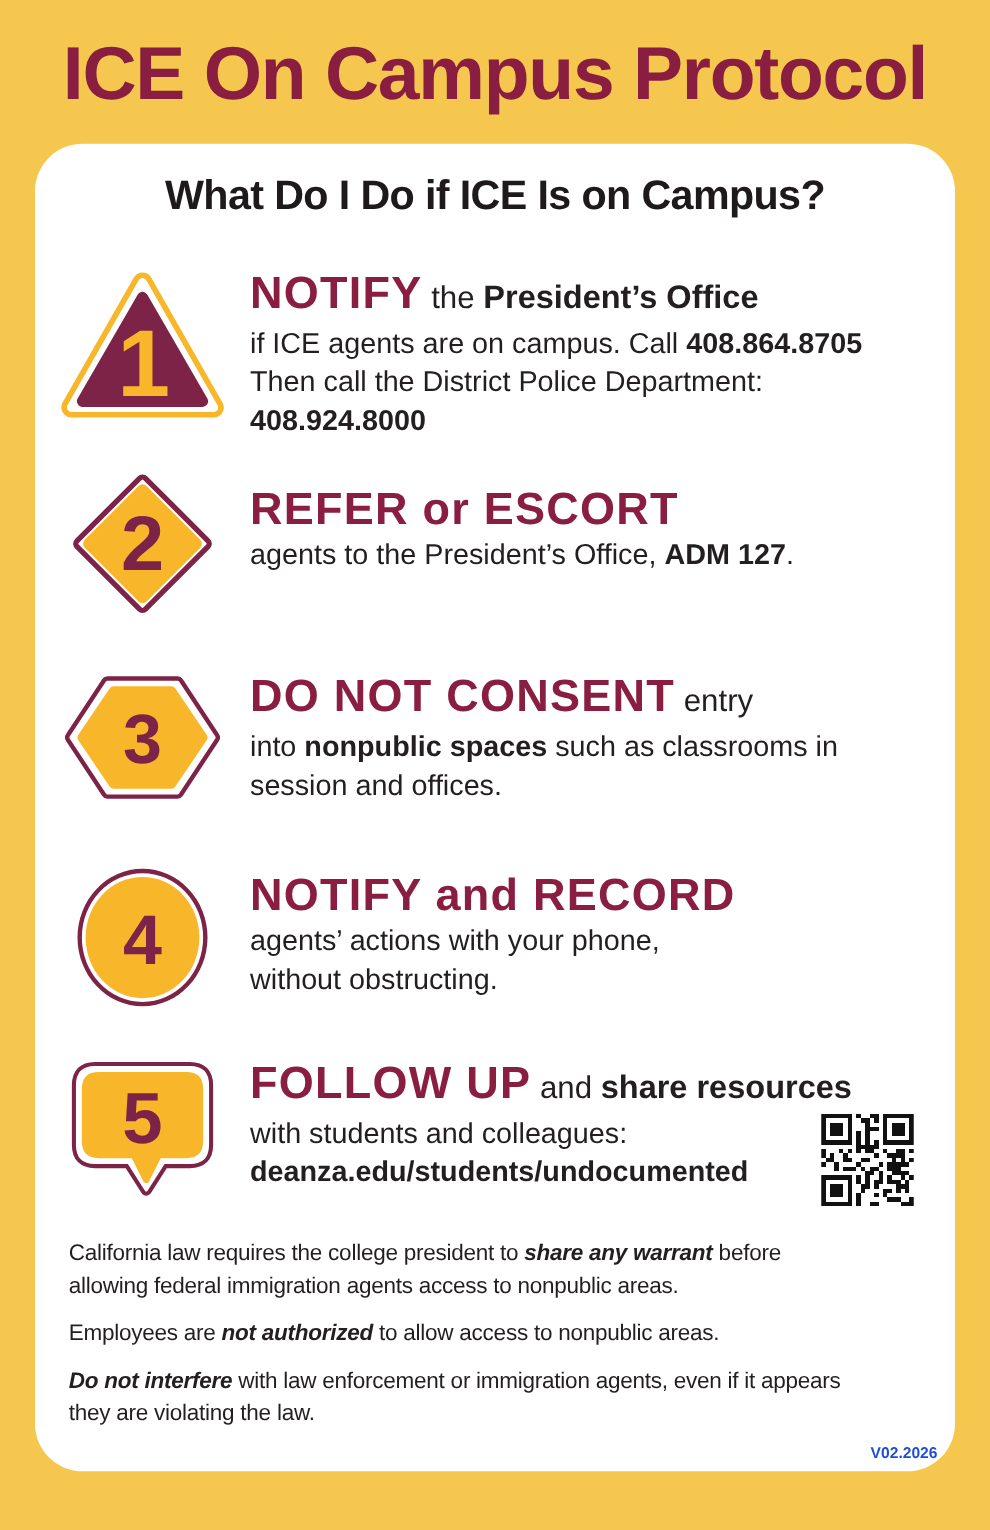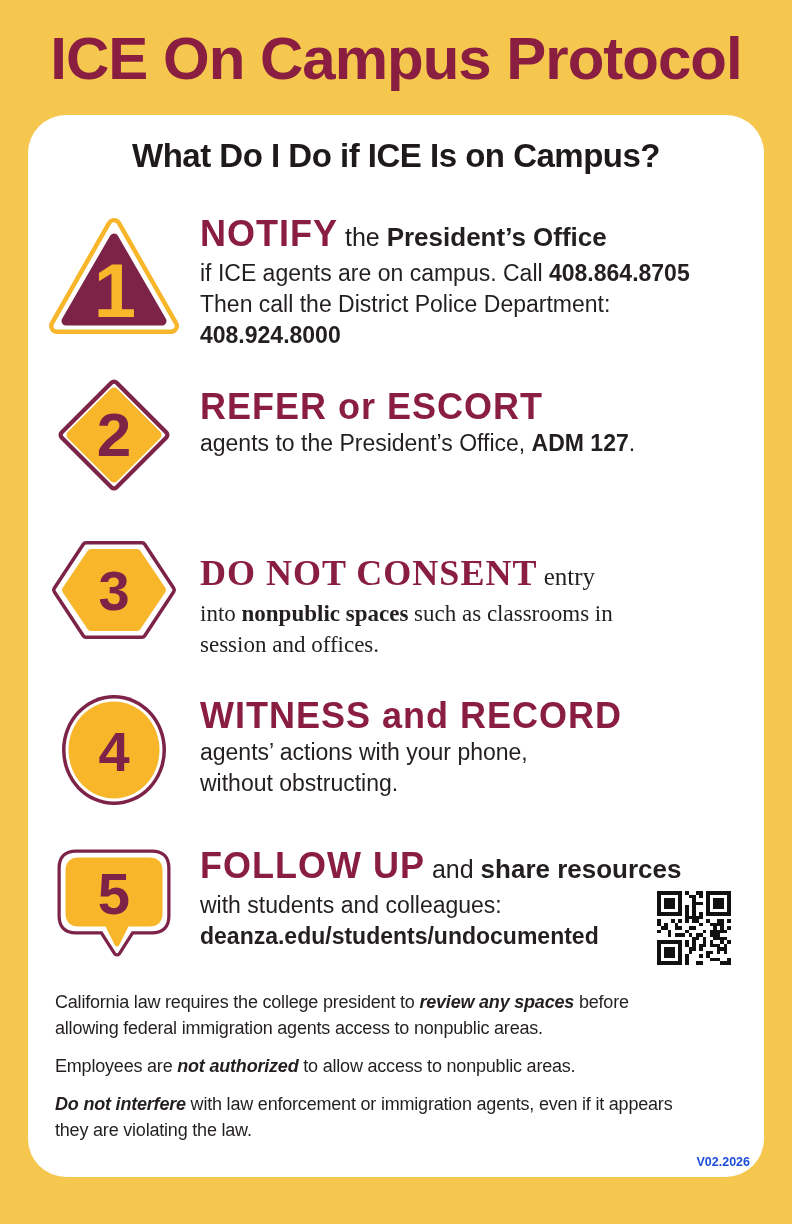--- a/index.html
+++ b/index.html
@@ -45,21 +45,21 @@
   .other-info p{font-size:18px;line-height:26px;letter-spacing:-0.2px;margin:0 0 12px 0;white-space:nowrap;}
   .other-info em{font-weight:bold;font-style:italic;}
   .version{
     position:absolute;right:14px;bottom:8px;
     font-size:12.5px;font-weight:bold;color:#1d4ed8;
   }
   
   #step1{top:96px;}  #step2{top:262px;} #step3{top:421px;} #step4{top:576px;} #step5{top:729px;}
   #step1 .text-col{margin-top:2px;}
   #step2 .text-col{margin-top:9px;}
-  #step3 .text-col{margin-top:16px;font-family:Liberation Serif, serif;}
+  #step3 .text-col{margin-top:0px;}
   #step4 .text-col{margin-top:4px;}
   #step5 .text-col{margin-top:1px;}
   #step1 .badge{margin-top:4px;} #step2 .badge{margin-top:1px;}
   #step3 .badge{margin-top:1px;} #step4 .badge{margin-top:1px;} #step5 .badge{margin-top:2px;}
 </style>
 </head>
 <body>
 
 <div>
 
@@ -120,21 +120,21 @@
     <div class="step" id="step4">
       <div class="icon-col">
         <svg class="badge" width="110" height="116" viewBox="0 0 110 116">
           <ellipse cx="55" cy="58" rx="52" ry="55" fill="#7D2348"></ellipse>
           <ellipse cx="55" cy="58" rx="48.5" ry="51.5" fill="#FFFFFF"></ellipse>
           <ellipse cx="55" cy="58" rx="45.5" ry="48.5" fill="#F8B62A"></ellipse>
           <text x="55" y="79" font-size="56" fill="#7D2348">4</text>
         </svg>
       </div>
       <div class="text-col">
-        <div class="step-head"><span>WITNESS and RECORD</span></div>
+        <div class="step-head"><span>NOTIFY and RECORD</span></div>
         <div class="step-line">agents’ actions with your phone,</div>
         <div class="step-line">without obstructing.</div>
       </div>
     </div>
 
     <div class="step" id="step5">
       <div class="icon-col">
         <svg class="badge" width="120" height="114" viewBox="0 0 120 114">
           <path d="M22 8 H98 Q112 8 112 22 V70 Q112 84 98 84 H77 L63 106 L49 84 H22 Q8 84 8 70 V22 Q8 8 22 8 Z" fill="#7D2348" stroke="#7D2348" stroke-width="9" stroke-linejoin="round"></path>
           <path d="M22 8 H98 Q112 8 112 22 V70 Q112 84 98 84 H77 L63 106 L49 84 H22 Q8 84 8 70 V22 Q8 8 22 8 Z" fill="#FFFFFF" stroke="#FFFFFF" stroke-width="2.5" stroke-linejoin="round"></path>
@@ -359,21 +359,21 @@
         <rect x="6" y="20" width="1" height="1" fill="#111111"></rect>
         <rect x="8" y="20" width="1" height="1" fill="#111111"></rect>
         <rect x="11" y="20" width="1" height="1" fill="#111111"></rect>
         <rect x="12" y="20" width="1" height="1" fill="#111111"></rect>
         <rect x="18" y="20" width="1" height="1" fill="#111111"></rect>
         <rect x="19" y="20" width="1" height="1" fill="#111111"></rect>
         <rect x="20" y="20" width="1" height="1" fill="#111111"></rect>
       </svg>
 
     <div class="other-info">
-      <p><span>California law requires the college president to </span><em>review any spaces</em><span> before</span><br><span>allowing federal immigration agents access to nonpublic areas.</span></p>
+      <p><span>California law requires the college president to </span><em>share any warrant</em><span> before</span><br><span>allowing federal immigration agents access to nonpublic areas.</span></p>
       <p><span>Employees are </span><em>not authorized</em><span> to allow access to nonpublic areas.</span></p>
       <p><em>Do not interfere</em><span> with law enforcement or immigration agents, even if it appears</span><br><span>they are violating the law.</span></p>
     </div>
 
     <div class="version">V02.2026</div>
 
   </div>
 </div>
 
 </body></html>

